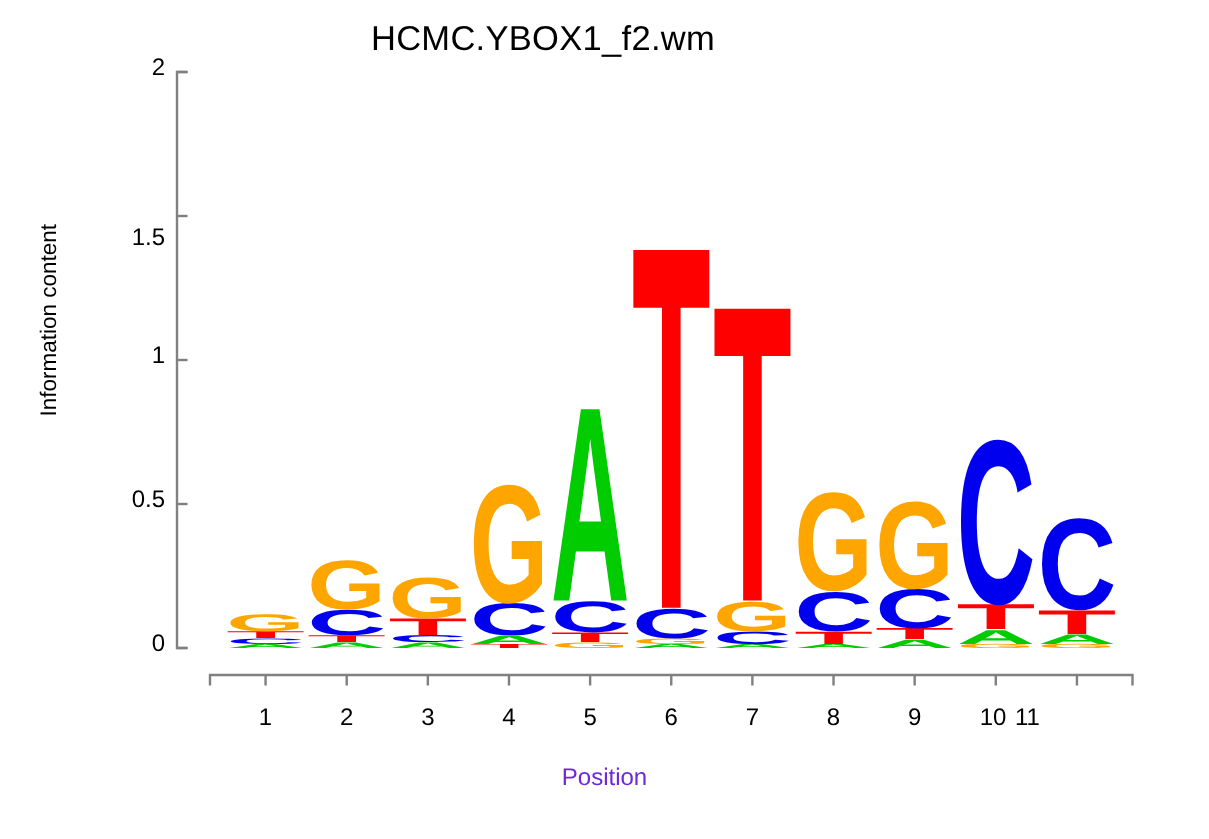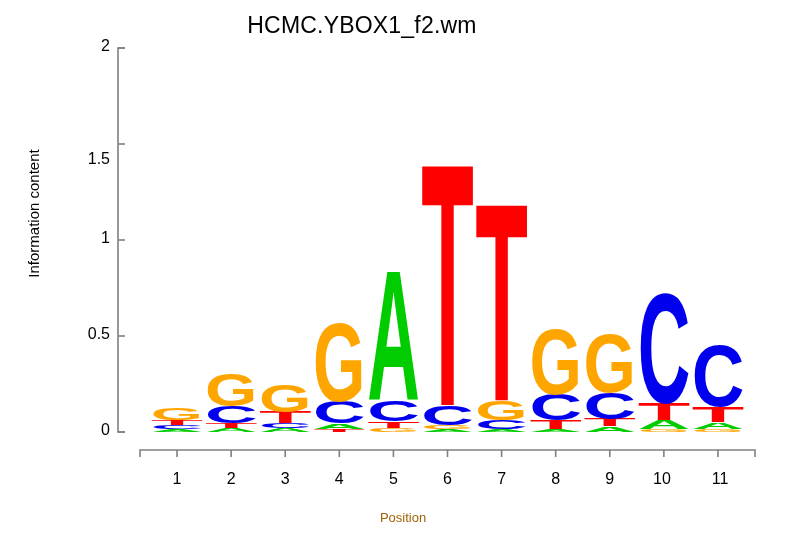--- a/index.html
+++ b/index.html
@@ -17,21 +17,21 @@
     letter-spacing:0.2px;
   }
   .ylabel{
     position:absolute;
     left:-62px;top:205px;width:190px;
     transform:rotate(-90deg);
     text-align:center;font-size:15px;color:#000;
   }
   .xlabel{
     position:absolute;left:0;top:510px;width:806px;
-    text-align:center;font-size:13px;color:#a16207;
+    text-align:center;font-size:16px;color:#6d28d9;
   }
   .ytick-label{
     position:absolute;text-align:right;font-size:16px;color:#000;
     width:40px;
   }
   .xtick-label{
     position:absolute;text-align:center;font-size:16px;color:#000;
     width:40px;top:470px;
   }
   svg{display:block;}
@@ -113,14 +113,14 @@
     <div class="xtick-label" style="left: 157.045px;">1</div>
     <div class="xtick-label" style="left: 211.136px;">2</div>
     <div class="xtick-label" style="left: 265.227px;">3</div>
     <div class="xtick-label" style="left: 319.318px;">4</div>
     <div class="xtick-label" style="left: 373.409px;">5</div>
     <div class="xtick-label" style="left: 427.5px;">6</div>
     <div class="xtick-label" style="left: 481.591px;">7</div>
     <div class="xtick-label" style="left: 535.682px;">8</div>
     <div class="xtick-label" style="left: 589.773px;">9</div>
     <div class="xtick-label" style="left: 642px;">10</div>
-    <div class="xtick-label" style="left: 700px;">11</div>
+    <div class="xtick-label" style="left: 665px;">11</div>
   </div>
 
 </body></html>

